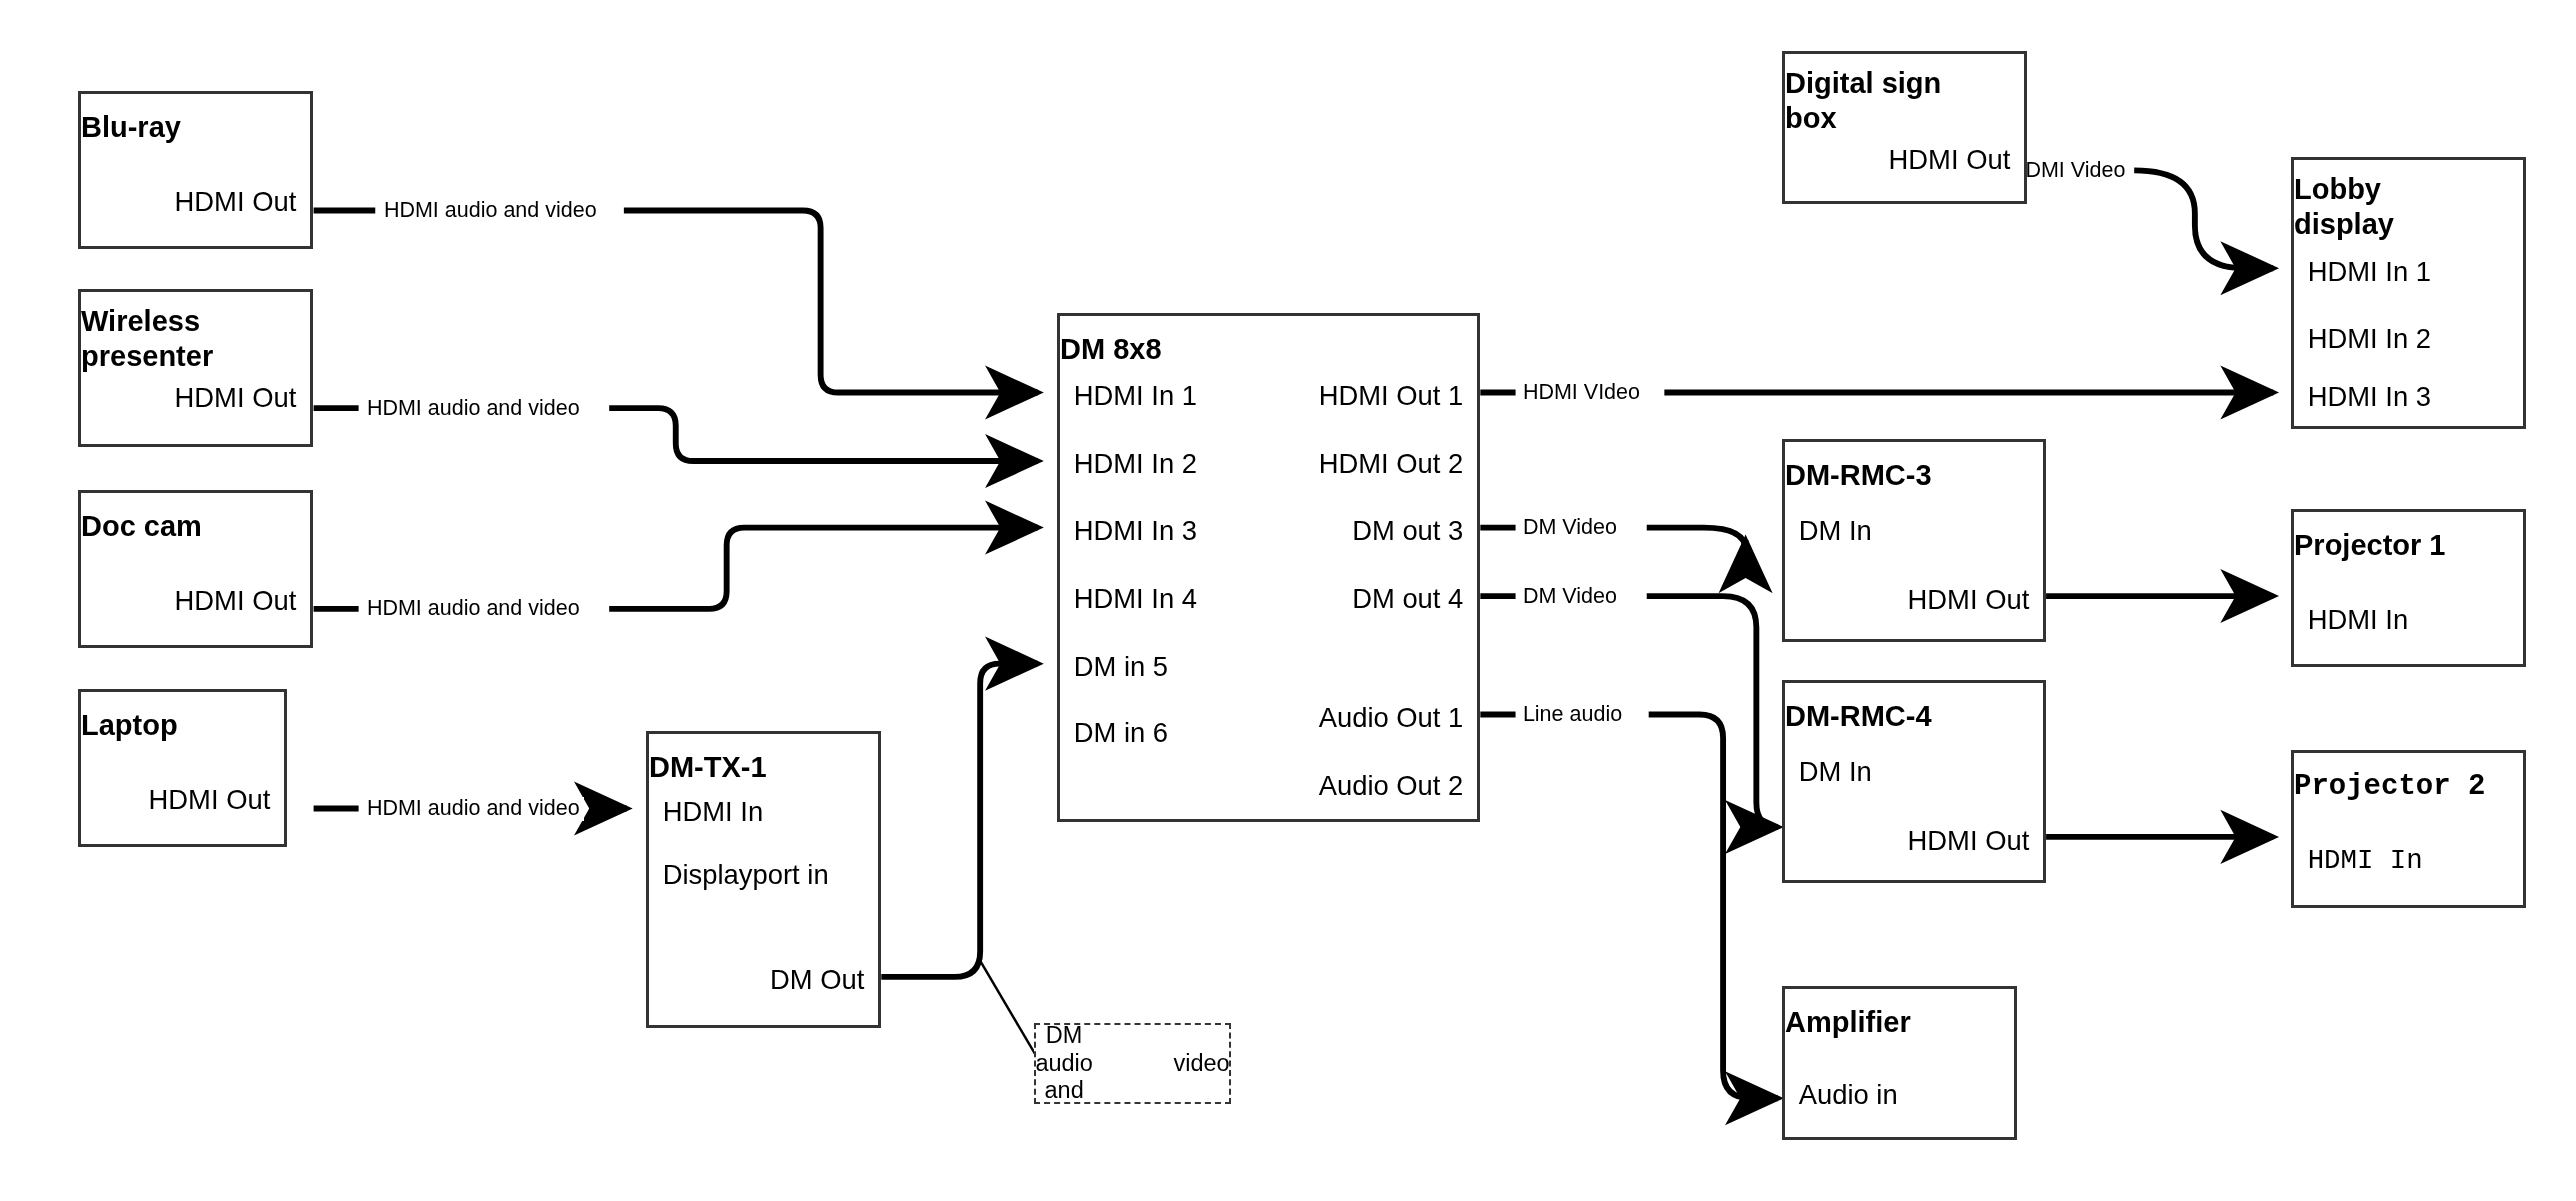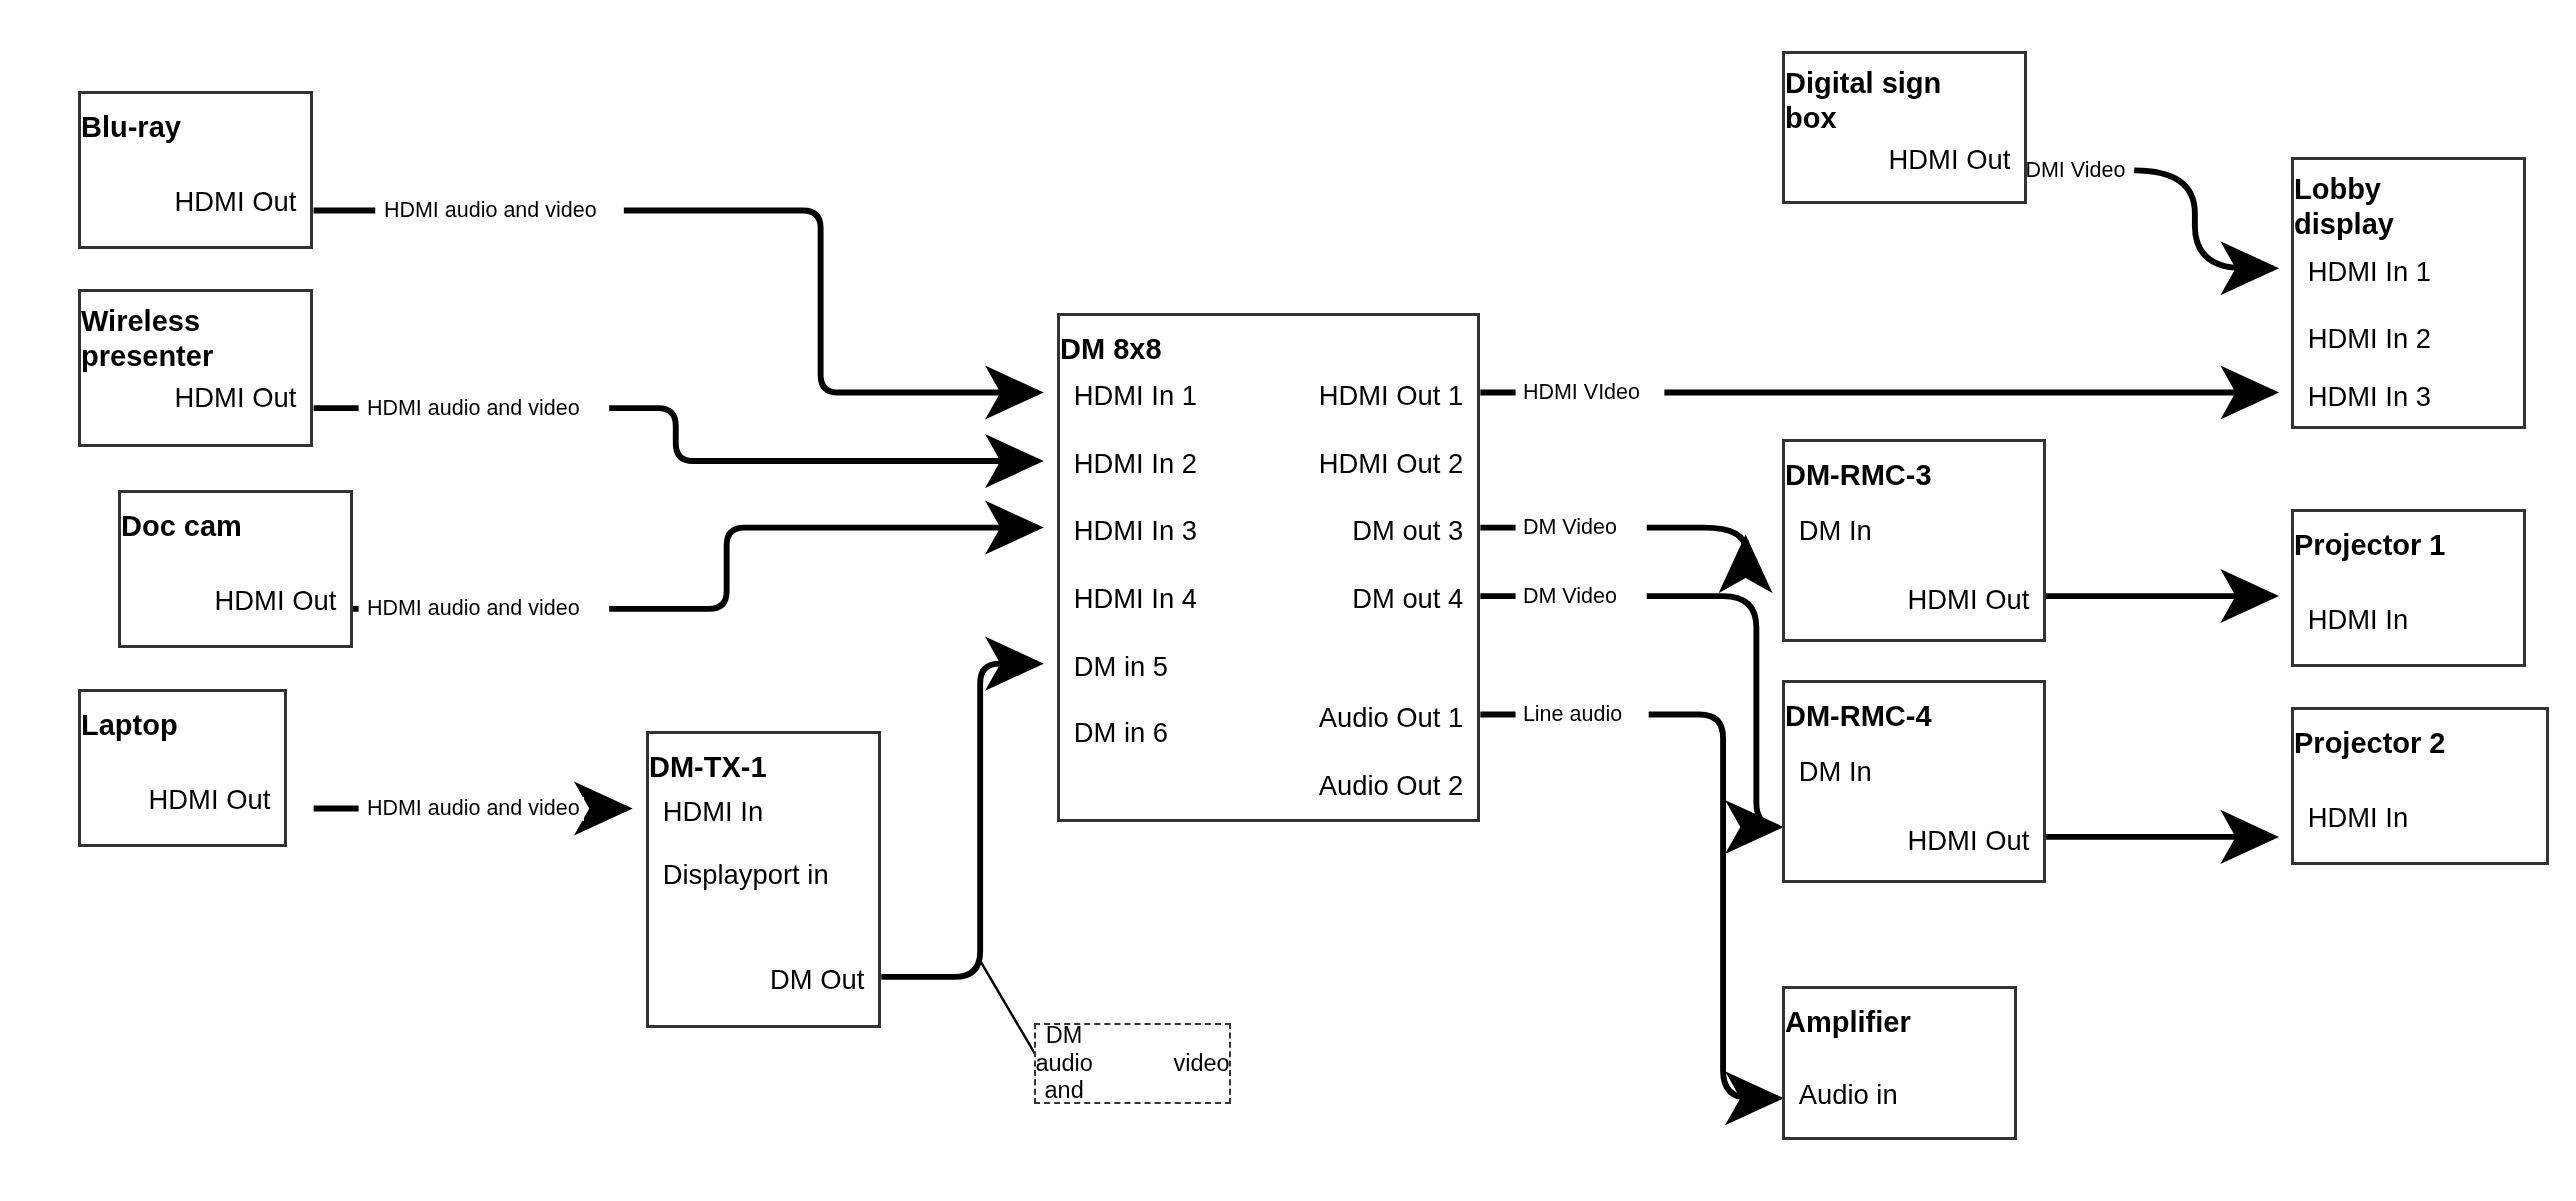--- a/index.html
+++ b/index.html
@@ -73,21 +73,21 @@
     <div class="node-title" style="margin-top:15.7px;">Blu-ray</div>
     <div class="port right" style="top:92px;">HDMI Out</div>
   </div>
 
   <div class="node-box" style="left:78px;top:289px;width:235px;height:158px;">
     <div class="node-title" style="margin-top:11.7px;">Wireless</div>
     <div class="node-title">presenter</div>
     <div class="port right" style="top:90px;">HDMI Out</div>
   </div>
 
-  <div class="node-box" style="left:78px;top:490px;width:235px;height:158px;margin-left:40px;">
+  <div class="node-box" style="left:78px;top:490px;width:235px;height:158px;">
     <div class="node-title" style="margin-top:15.7px;">Doc cam</div>
     <div class="port right" style="top:92px;">HDMI Out</div>
   </div>
 
   <div class="node-box" style="left:78px;top:689px;width:209px;height:158px;">
     <div class="node-title" style="margin-top:15.7px;">Laptop</div>
     <div class="port right" style="top:92px;">HDMI Out</div>
   </div>
 
   <div class="node-box" style="left:646px;top:731px;width:235px;height:297px;">
@@ -139,21 +139,21 @@
     <div class="node-title" style="margin-top:15.7px;">DM-RMC-4</div>
     <div class="port left" style="top:73px;">DM In</div>
     <div class="port right" style="top:142px;">HDMI Out</div>
   </div>
 
   <div class="node-box" style="left:2291px;top:509px;width:235px;height:158px;">
     <div class="node-title" style="margin-top:15.7px;">Projector 1</div>
     <div class="port left" style="top:92px;">HDMI In</div>
   </div>
 
-  <div class="node-box" style="left:2291px;top:707px;width:258px;height:158px;">
+  <div class="node-box" style="left:2291px;top:750px;width:235px;height:158px;font-family:Liberation Mono, monospace;">
     <div class="node-title" style="margin-top:15.7px;">Projector 2</div>
     <div class="port left" style="top:92px;">HDMI In</div>
   </div>
 
   <div class="node-box" style="left:1782px;top:986px;width:235px;height:154px;">
     <div class="node-title" style="margin-top:15.7px;">Amplifier</div>
     <div class="port left" style="top:90px;">Audio in</div>
   </div>
 
   <div class="node-box dashed" style="left:1034px;top:1023px;width:197px;height:81px;">

